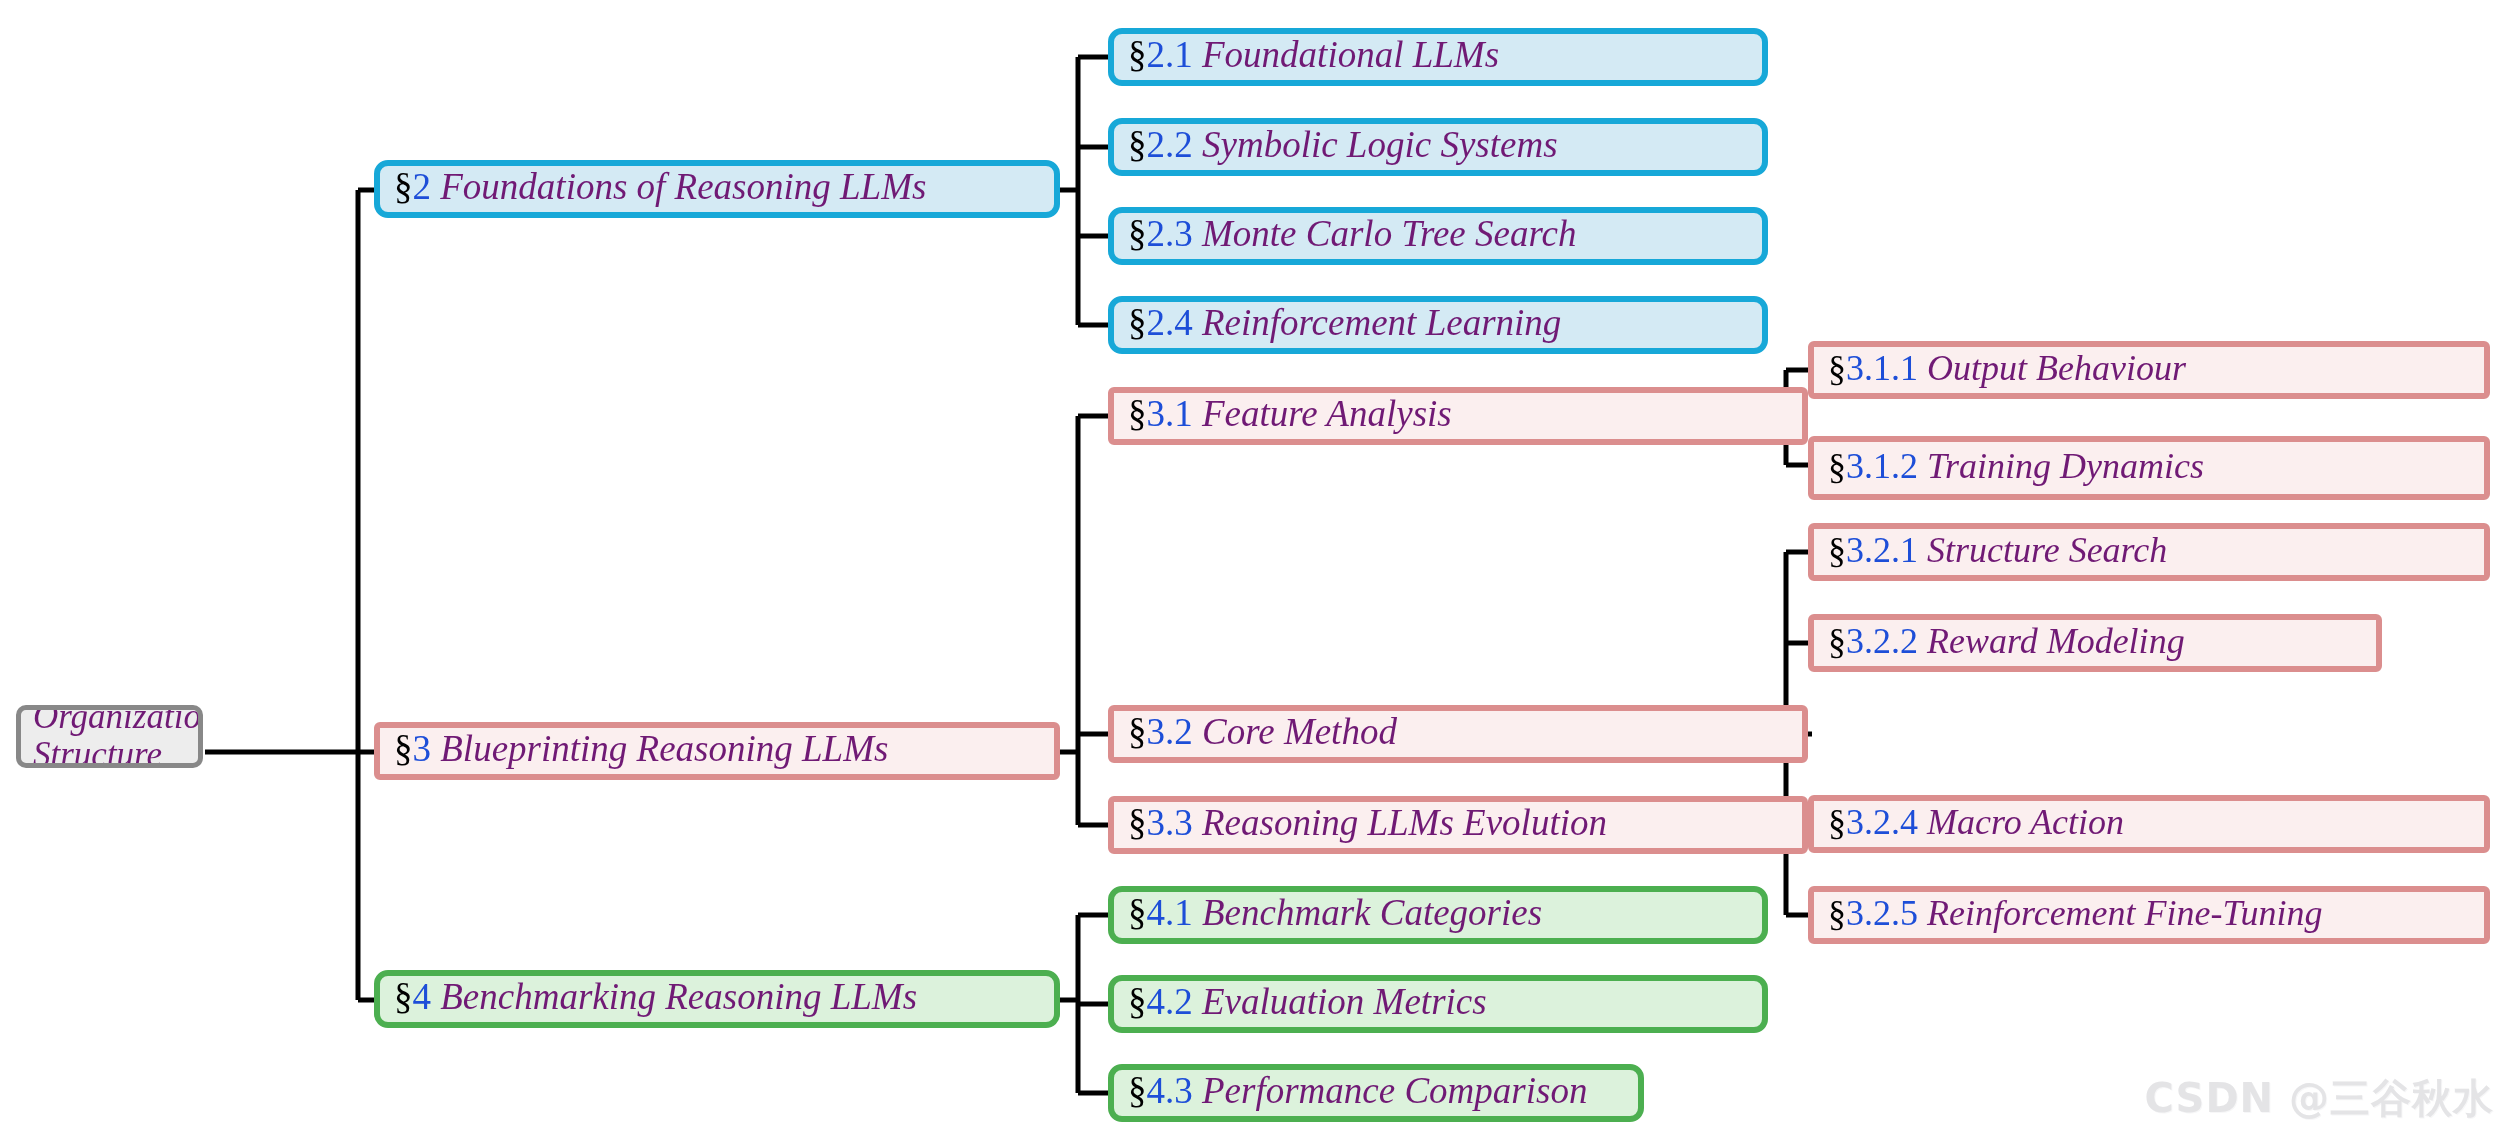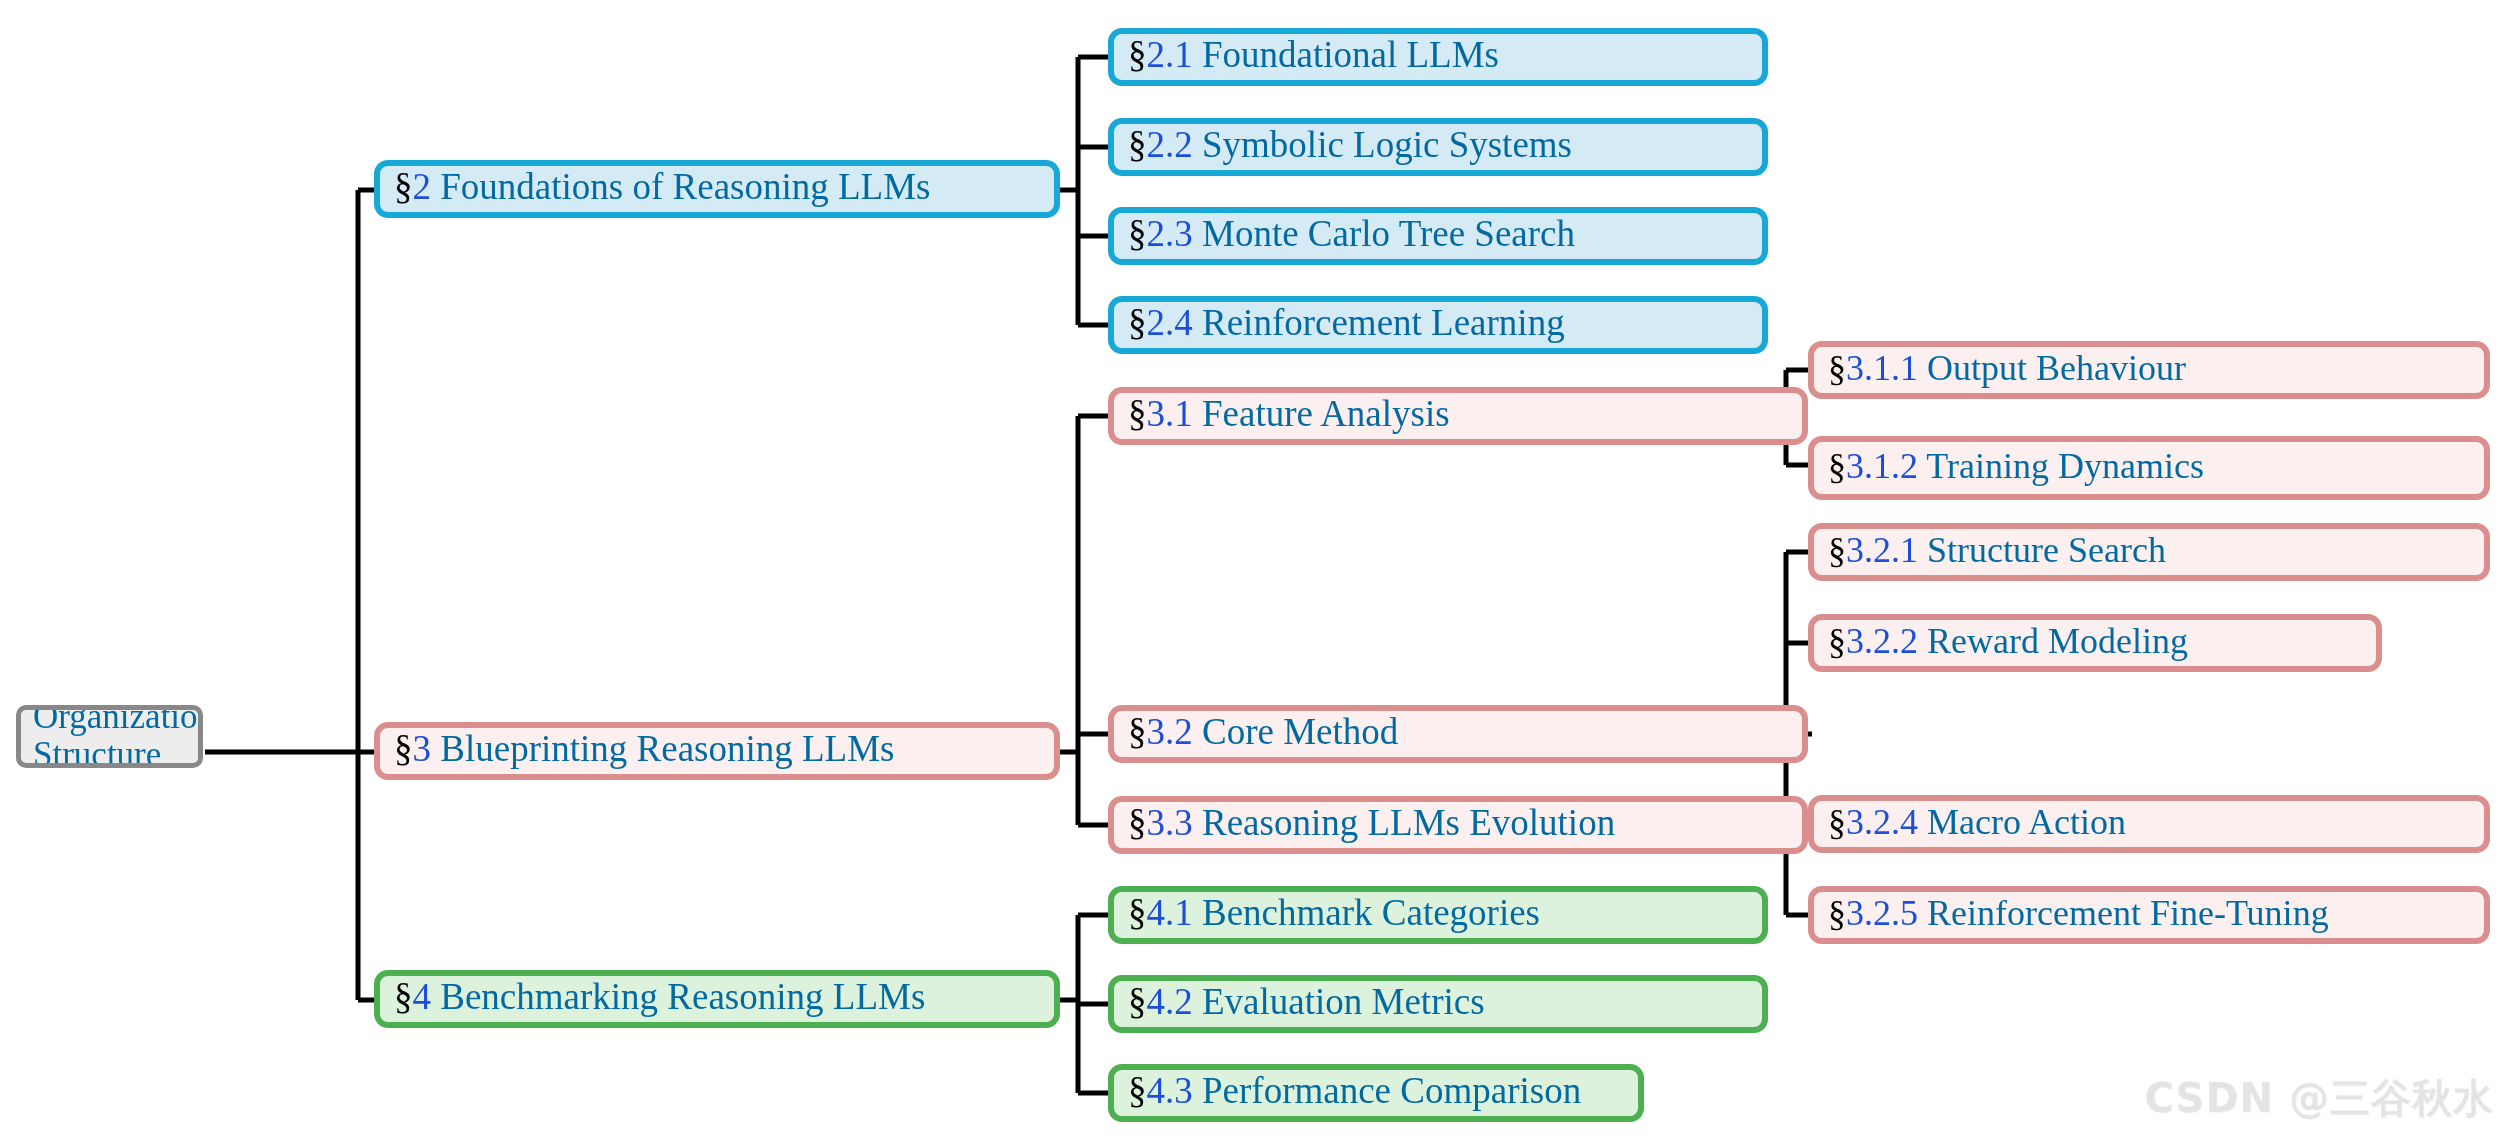--- a/index.html
+++ b/index.html
@@ -38,21 +38,22 @@
     display: block;
     width: 100%;
   }
   .node .num {
     color: #1d4ed8;
   }
   .node .sec {
     color: #000000;
   }
   .node .txt {
-    color: #0369a1;
+    color: #701a75;
+    font-style: italic;
   }
 
   
   .n-root {
     border-width: 5px;
     border-color: #888888;
     background: #EDEDED;
     border-radius: 10px;
     padding: 4px 10px 6px 12px;
     line-height: 1.06;
@@ -64,21 +65,21 @@
   .th-blue {
     border-width: 6px;
     border-color: #17A8D8;
     background: #D4EAF4;
     border-radius: 14px;
   }
   .th-pink {
     border-width: 6px;
     border-color: #DB8E8E;
     background: #FBEFEF;
-    border-radius: 14px;
+    border-radius: 6px;
   }
   .th-green {
     border-width: 6px;
     border-color: #4CAF50;
     background: #DCF2DC;
     border-radius: 14px;
   }
 
   .lvl2 {
     font-size: 37px;

